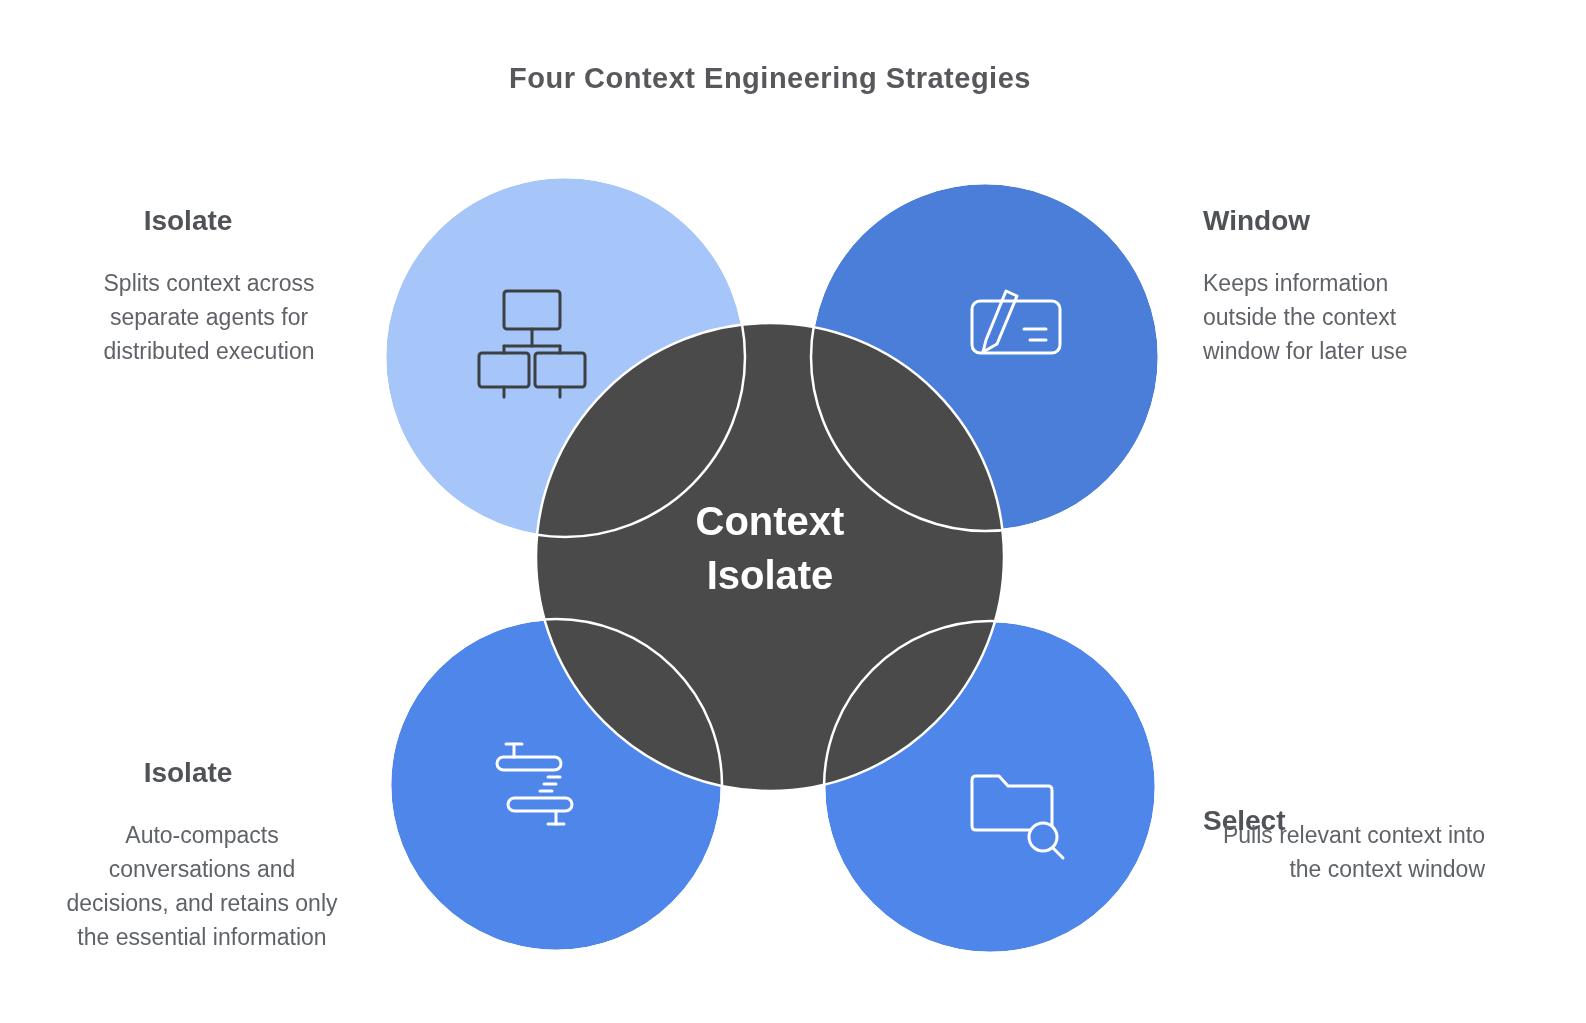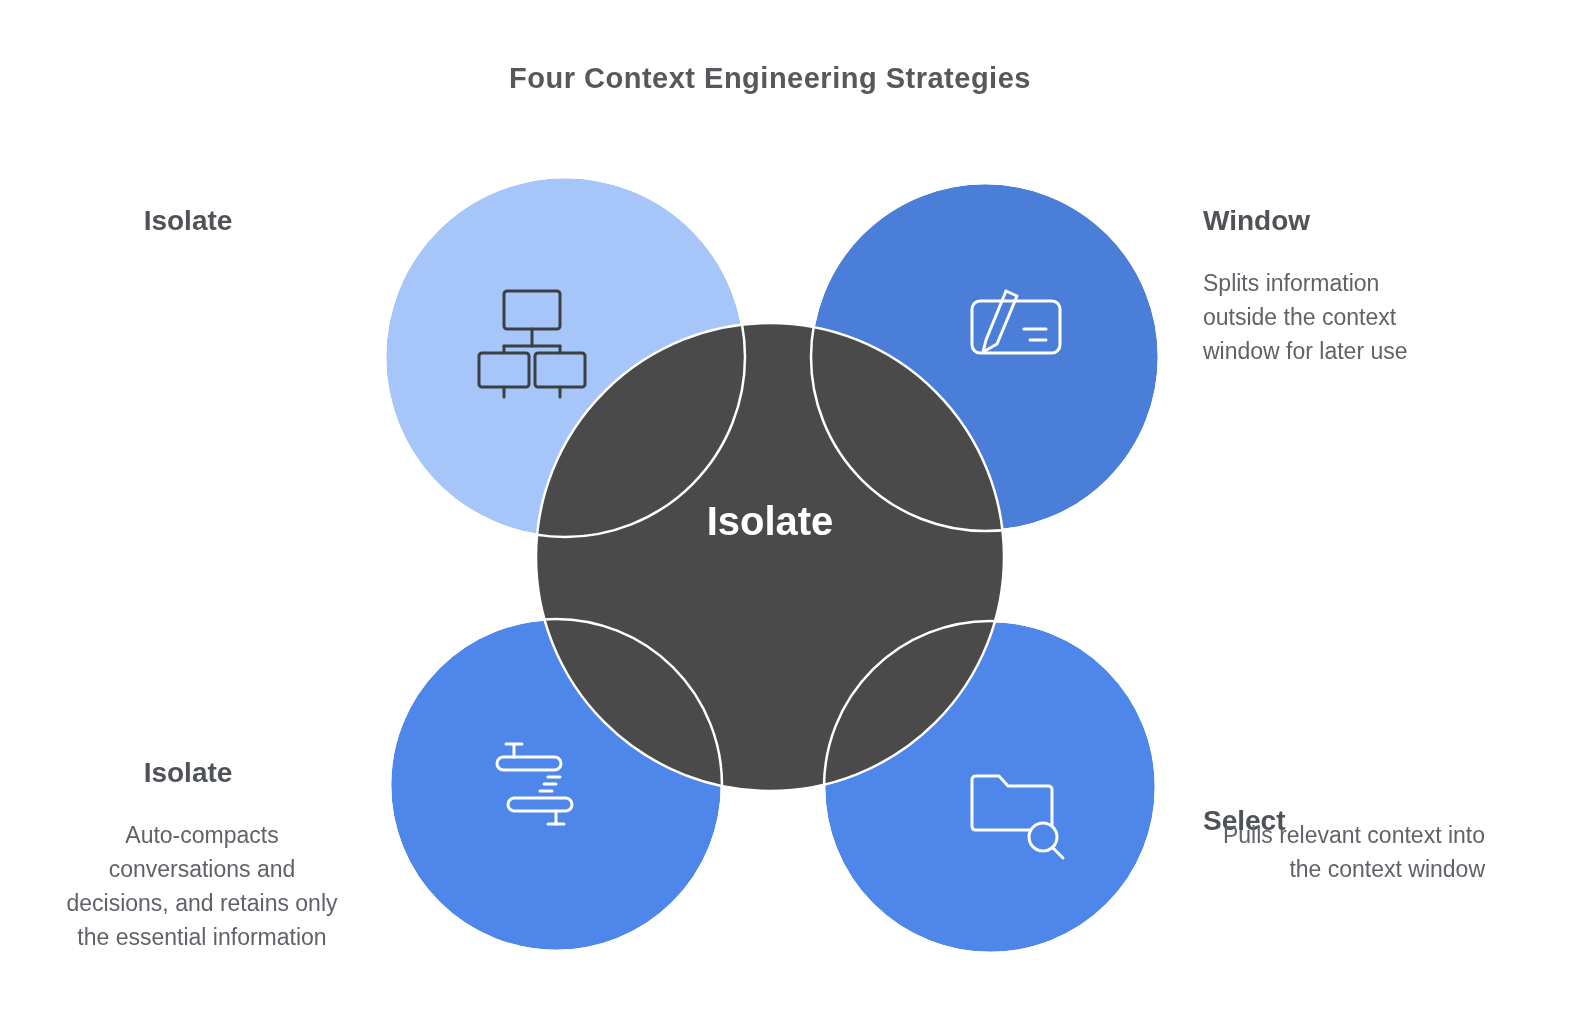--- a/index.html
+++ b/index.html
@@ -121,27 +121,29 @@
     <g fill="none" stroke="#ffffff" stroke-width="3" stroke-linecap="round" stroke-linejoin="round">
       <path d="M 972 780 Q 972 776 976 776 L 999 776 L 1008 786 L 1048 786 Q 1052 786 1052 790 L 1052 826 Q 1052 830 1048 830 L 976 830 Q 972 830 972 826 Z"></path>
       <circle cx="1043" cy="837" r="14" stroke="#ffffff" fill="#4e86ea"></circle>
       <line x1="1053" y1="848" x2="1063" y2="858"></line>
     </g>
   </svg>
 
   <div class="page-title">Four Context Engineering Strategies</div>
 
   <div class="center-label">
+    <span>Context</span>
     <span>Isolate</span>
   </div>
 
   <div class="strategy-heading align-right isolate-heading">Isolate</div>
+  <div class="strategy-desc align-right isolate-desc">Splits context across separate agents for distributed execution</div>
 
   <div class="strategy-heading align-left write-heading">Window</div>
-  <div class="strategy-desc align-left write-desc">Splits information outside the context window for later use</div>
+  <div class="strategy-desc align-left write-desc">Keeps information outside the context window for later use</div>
 
   <div class="strategy-heading align-right compress-heading">Isolate</div>
   <div class="strategy-desc align-right compress-desc">Auto-compacts conversations and decisions, and retains only the essential information</div>
 
   <div class="strategy-heading align-left select-heading">Select</div>
   <div class="strategy-desc align-left select-desc">Pulls relevant context into the context window</div>
 
 </div>
 
 </body></html>

